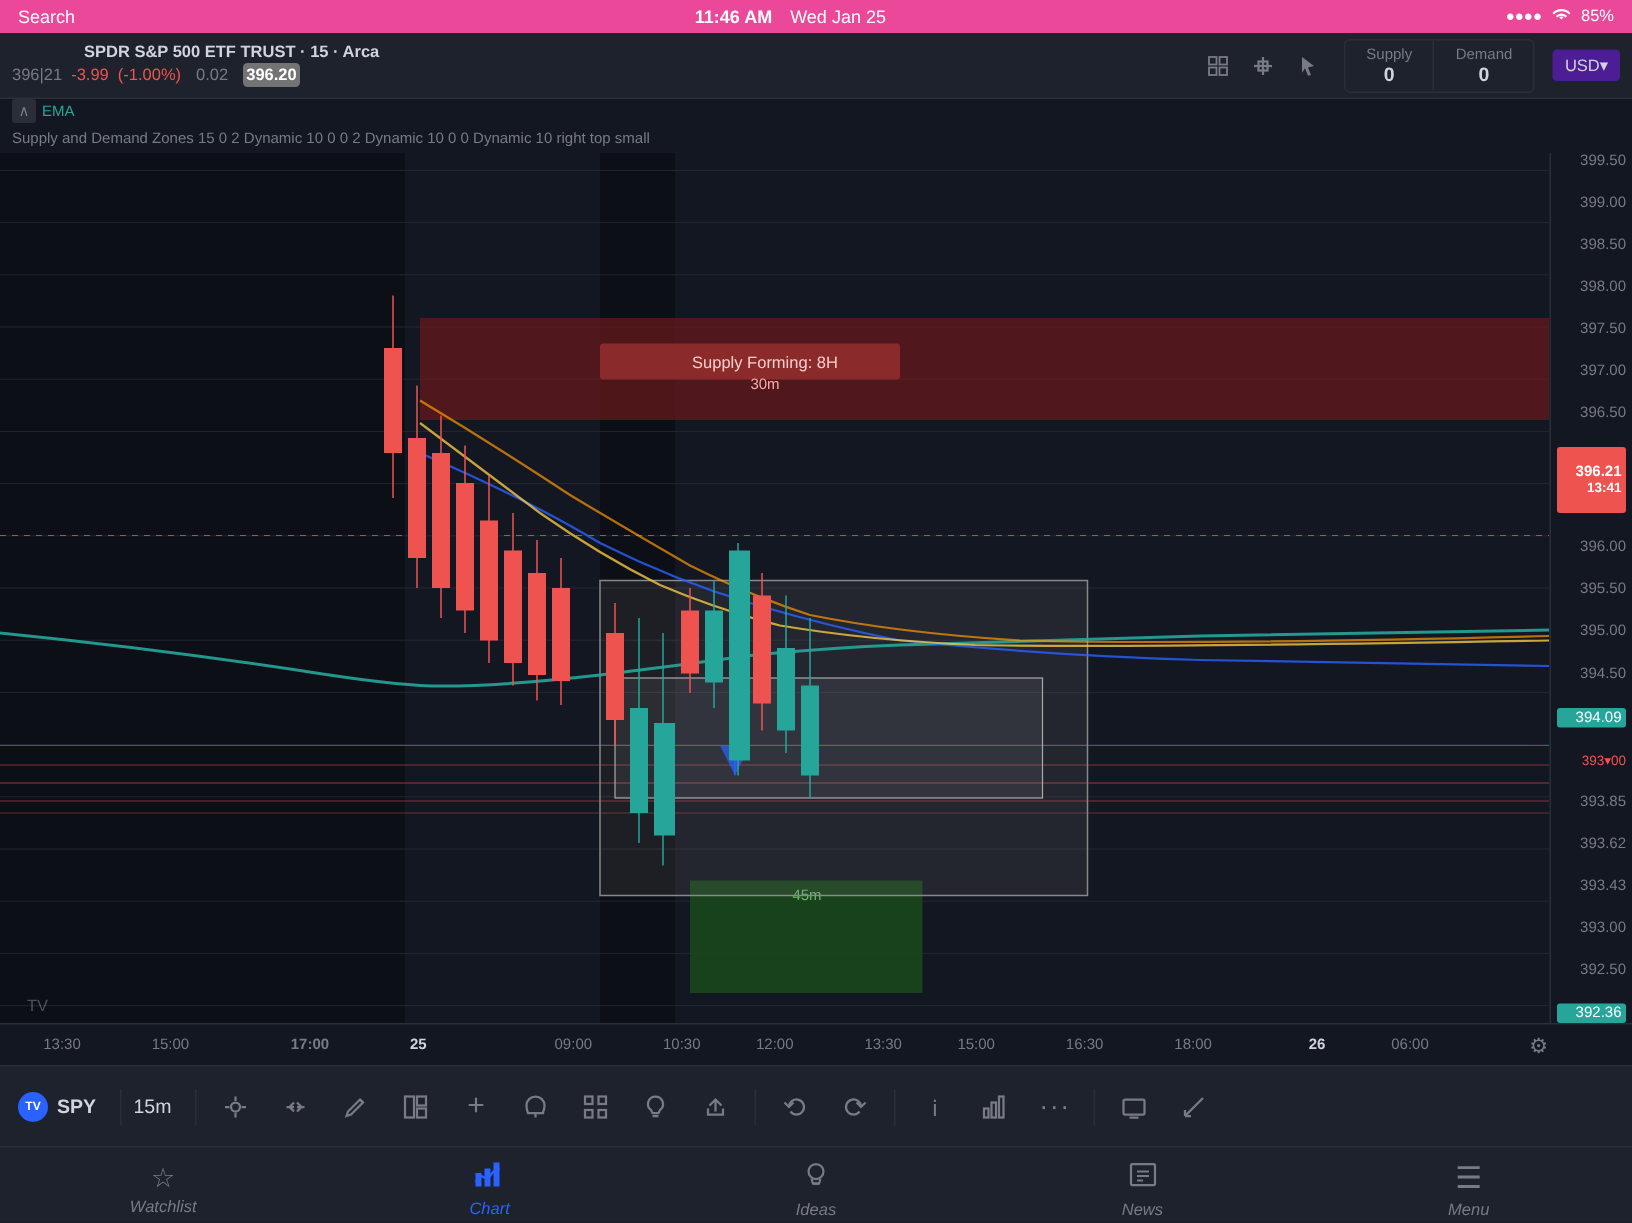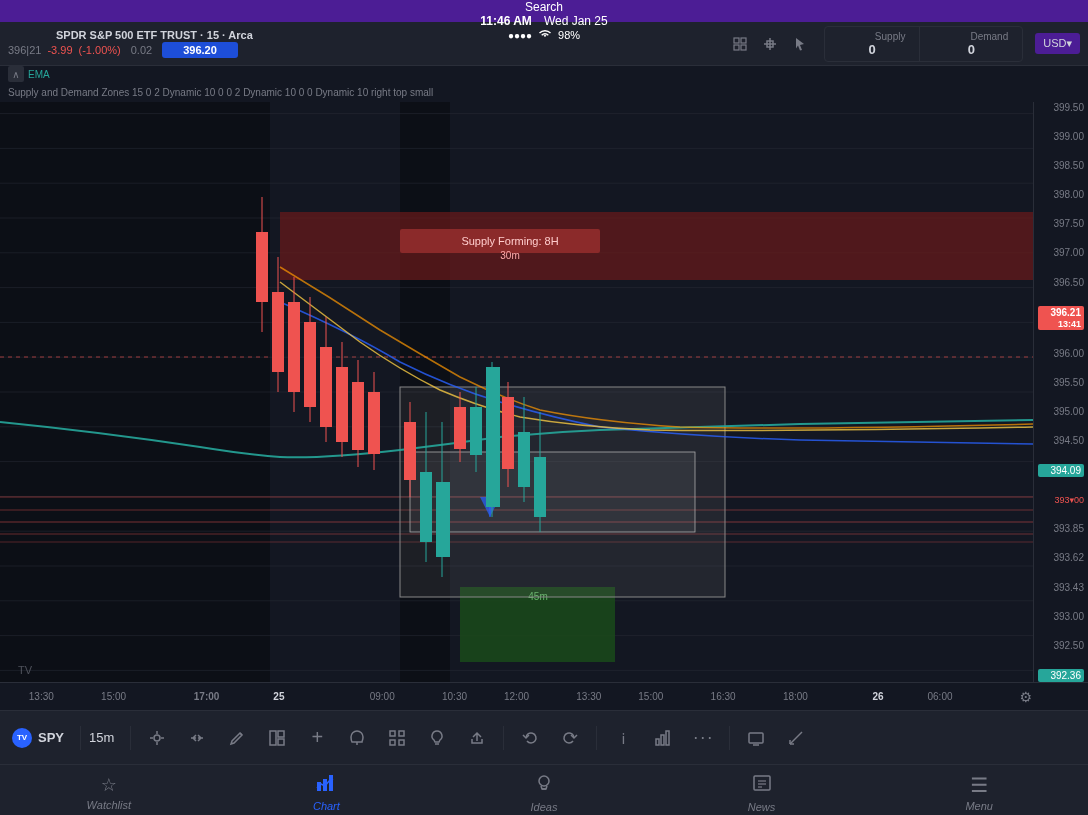--- a/index.html
+++ b/index.html
@@ -8,50 +8,49 @@
       height: 815px;
       background: #131722;
       font-family: -apple-system, BlinkMacSystemFont, 'Helvetica Neue', sans-serif;
       overflow: hidden;
       color: #d1d4dc;
     }
 
     
     #status-bar {
       height: 22px;
-      background: #4c1d95;
+      background: #ec4899;
       display: flex;
       align-items: center;
       justify-content: space-between;
       padding: 0 12px;
       font-size: 12px;
       color: #fff;
-      flex-direction: column;
     }
     #status-left { display: flex; align-items: center; gap: 8px; }
     #status-right { display: flex; align-items: center; gap: 6px; font-size: 11px; }
 
     
     #header {
       height: 44px;
       background: #1e222d;
       border-bottom: 1px solid #2a2e39;
       display: flex;
       align-items: center;
       padding: 0 8px;
       gap: 6px;
     }
     #symbol-info { display: flex; flex-direction: column; flex: 1; }
     #symbol-price-row { display: flex; align-items: center; gap: 6px; margin-top: 1px; }
     .price-tag {
-      background: #1d4ed8;
+      background: #737373;
       color: #fff;
       font-size: 11px;
       font-weight: 700;
-      padding: 2px 21px;
+      padding: 2px 2px;
       border-radius: 3px;
     }
 
     #drawing-tools {
       display: flex;
       align-items: center;
       gap: 2px;
     }
     .draw-btn {
       width: 28px; height: 28px;
@@ -74,21 +73,21 @@
       margin-left: 4px;
     }
     .sd-col {
       display: flex;
       flex-direction: column;
       align-items: center;
       padding: 4px 14px;
       min-width: 50px;
     }
     .sd-col:first-child { border-right: 1px solid #2a2e39; }
-    .sd-label { font-size: 10px; color: #787b86; margin-left: 36px; }
+    .sd-label { font-size: 10px; color: #787b86; }
     .sd-value { font-size: 13px; font-weight: 700; color: #d1d4dc; }
 
     #currency-btn {
       background: #4c1d95;
       border: none;
       color: #d1d4dc;
       font-size: 11px;
       padding: 4px 8px;
       border-radius: 3px;
       cursor: pointer;
@@ -120,21 +119,21 @@
     }
     .price-label {
       font-size: 10px;
       color: #787b86;
       text-align: right;
     }
     .price-label.current {
       background: #ef5350;
       color: #fff;
       border-radius: 2px;
-      padding: 1px 3px;
+      padding: 11px 3px;
       font-weight: 700;
     }
     .price-label.green {
       background: #26a69a;
       color: #fff;
       border-radius: 2px;
       padding: 1px 3px;
     }
 
     
@@ -281,21 +280,21 @@
   </div>
   <div id="status-right">
     <span style="font-size:10px;">●●●●</span>
     <span style="font-size:12px;">
       <svg width="14" height="10" viewBox="0 0 14 10">
           <path d="M7 8l1.5-1.5A2.1 2.1 0 0 0 7 6a2.1 2.1 0 0 0-1.5.5L7 8z" fill="#fff"></path>
           <path d="M7 5.5a4 4 0 0 1 2.8 1.2l1-1A5.4 5.4 0 0 0 7 4a5.4 5.4 0 0 0-3.8 1.7l1 1A4 4 0 0 1 7 5.5z" fill="#fff"></path>
           <path d="M7 2.5a7 7 0 0 1 5 2.1l1-1A8.5 8.5 0 0 0 7 1a8.5 8.5 0 0 0-6 2.6l1 1A7 7 0 0 1 7 2.5z" fill="#fff"></path>
         </svg>
     </span>
-    <span style="font-size:11px;color:#fff;">98%</span>
+    <span style="font-size:11px;color:#fff;">85%</span>
   </div>
 </div>
 
 <div id="header">
   <div id="symbol-info">
     <span style="font-size:11px;color:#d1d4dc;font-weight:600;margin-left:48px;">SPDR S&amp;P 500 ETF TRUST · 15 · Arca</span>
     <div id="symbol-price-row">
       <span style="font-size:11px;color:#787b86;">396|21</span>
       <span style="font-size:11px;color:#ef5350;">-3.99</span>
       <span style="font-size:11px;color:#ef5350;">(-1.00%)</span>

